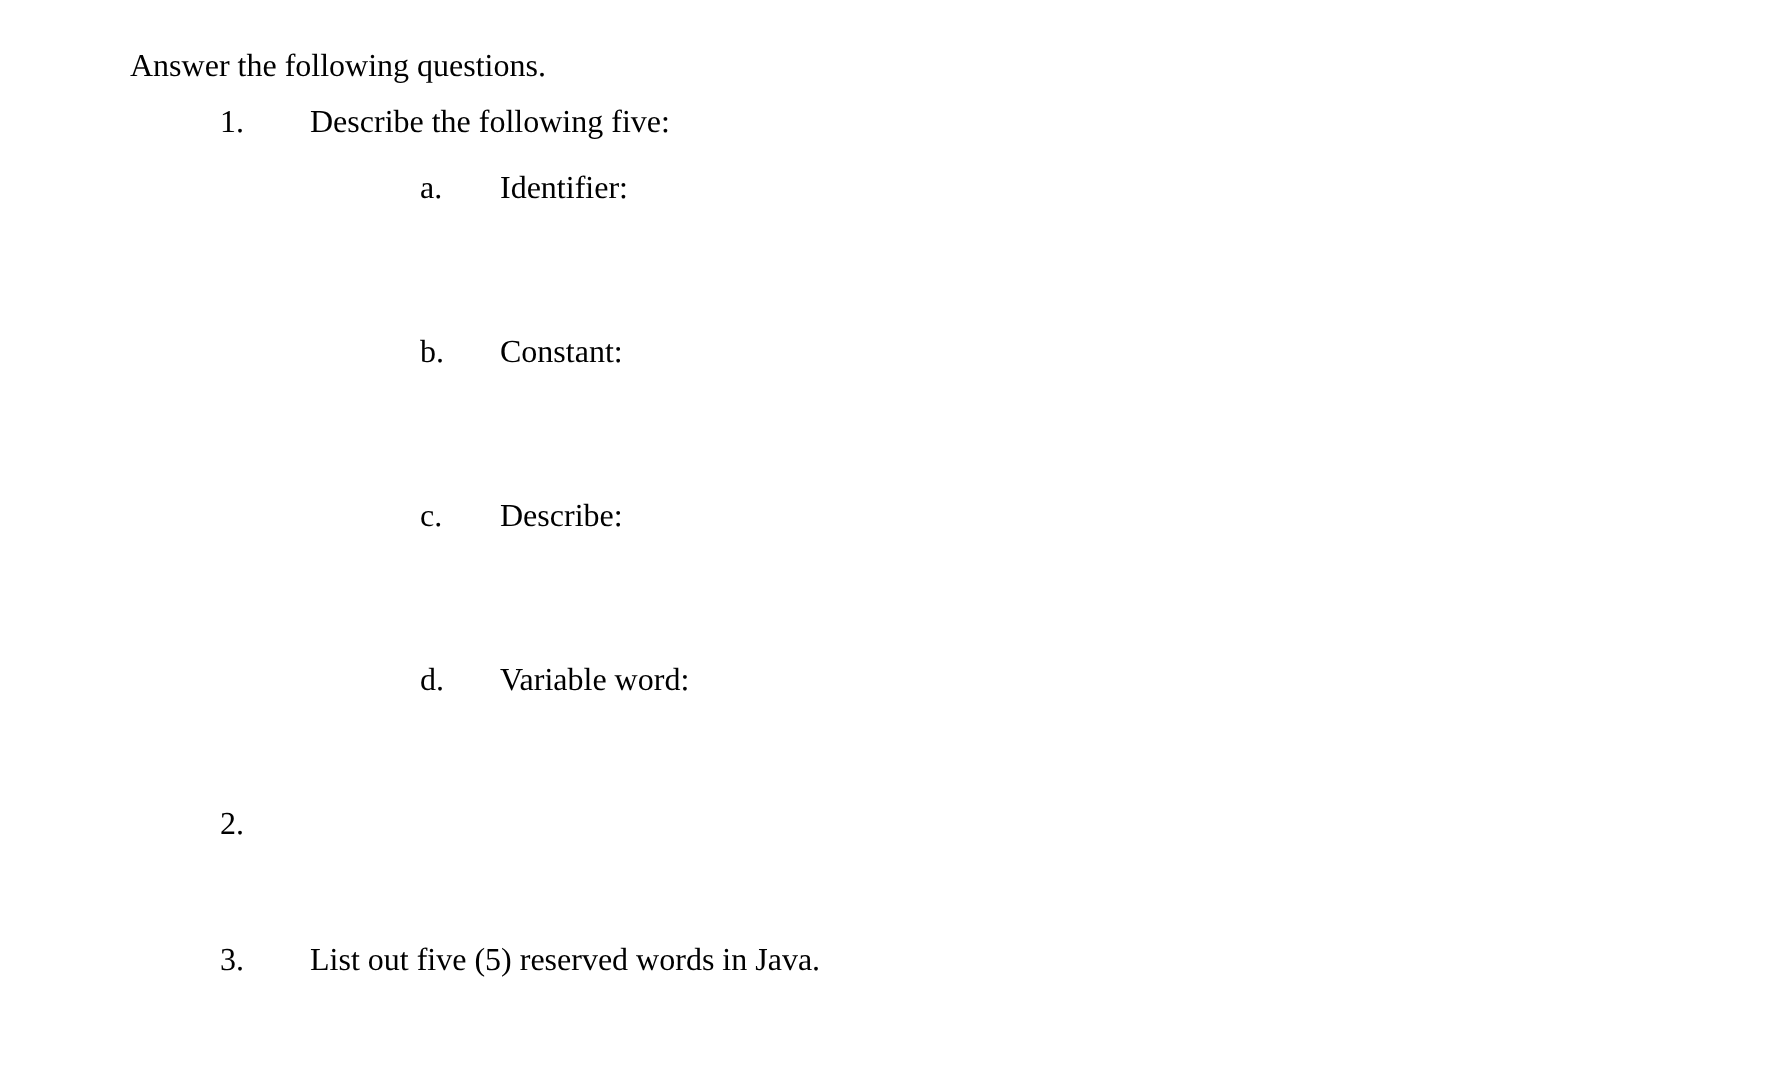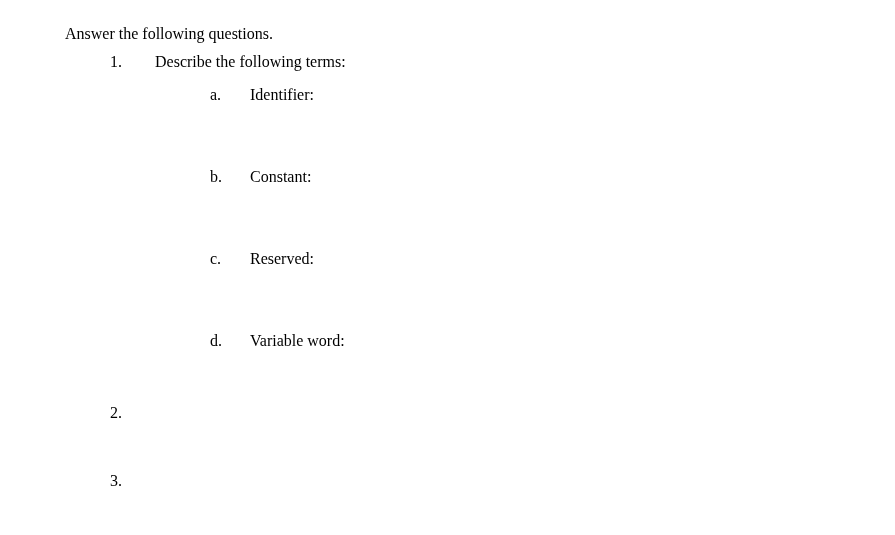--- a/index.html
+++ b/index.html
@@ -57,51 +57,52 @@
 </head>
 <body>
 
 <div class="intro">Answer the following questions.</div>
 
 <div class="question-list">
 
   <div class="question-item q1">
     <div class="question-row">
       <span class="q-number">1.</span>
-      <span>Describe the following terms:</span>
+      <span>Describe the following five:</span>
     </div>
     <div class="sub-list q1-subs">
       <div class="sub-item">
         <span class="sub-letter">a.</span>
         <span>Identifier:</span>
       </div>
       <div class="sub-item">
         <span class="sub-letter">b.</span>
         <span>Constant:</span>
       </div>
       <div class="sub-item">
         <span class="sub-letter">c.</span>
-        <span>Reserved:</span>
+        <span>Describe:</span>
       </div>
       <div class="sub-item">
         <span class="sub-letter">d.</span>
         <span>Variable word:</span>
       </div>
     </div>
   </div>
 
   <div class="question-item">
     <div class="question-row">
       <span class="q-number">2.</span>
     </div>
   </div>
 
   <div class="question-item">
     <div class="question-row">
       <span class="q-number">3.</span>
+      <span>List out five (5) reserved words in Java.</span>
     </div>
   </div>
 
   <div class="question-item">
     <div class="question-row">
       <span class="q-number">4.</span>
     </div>
   </div>
 
 </div>

